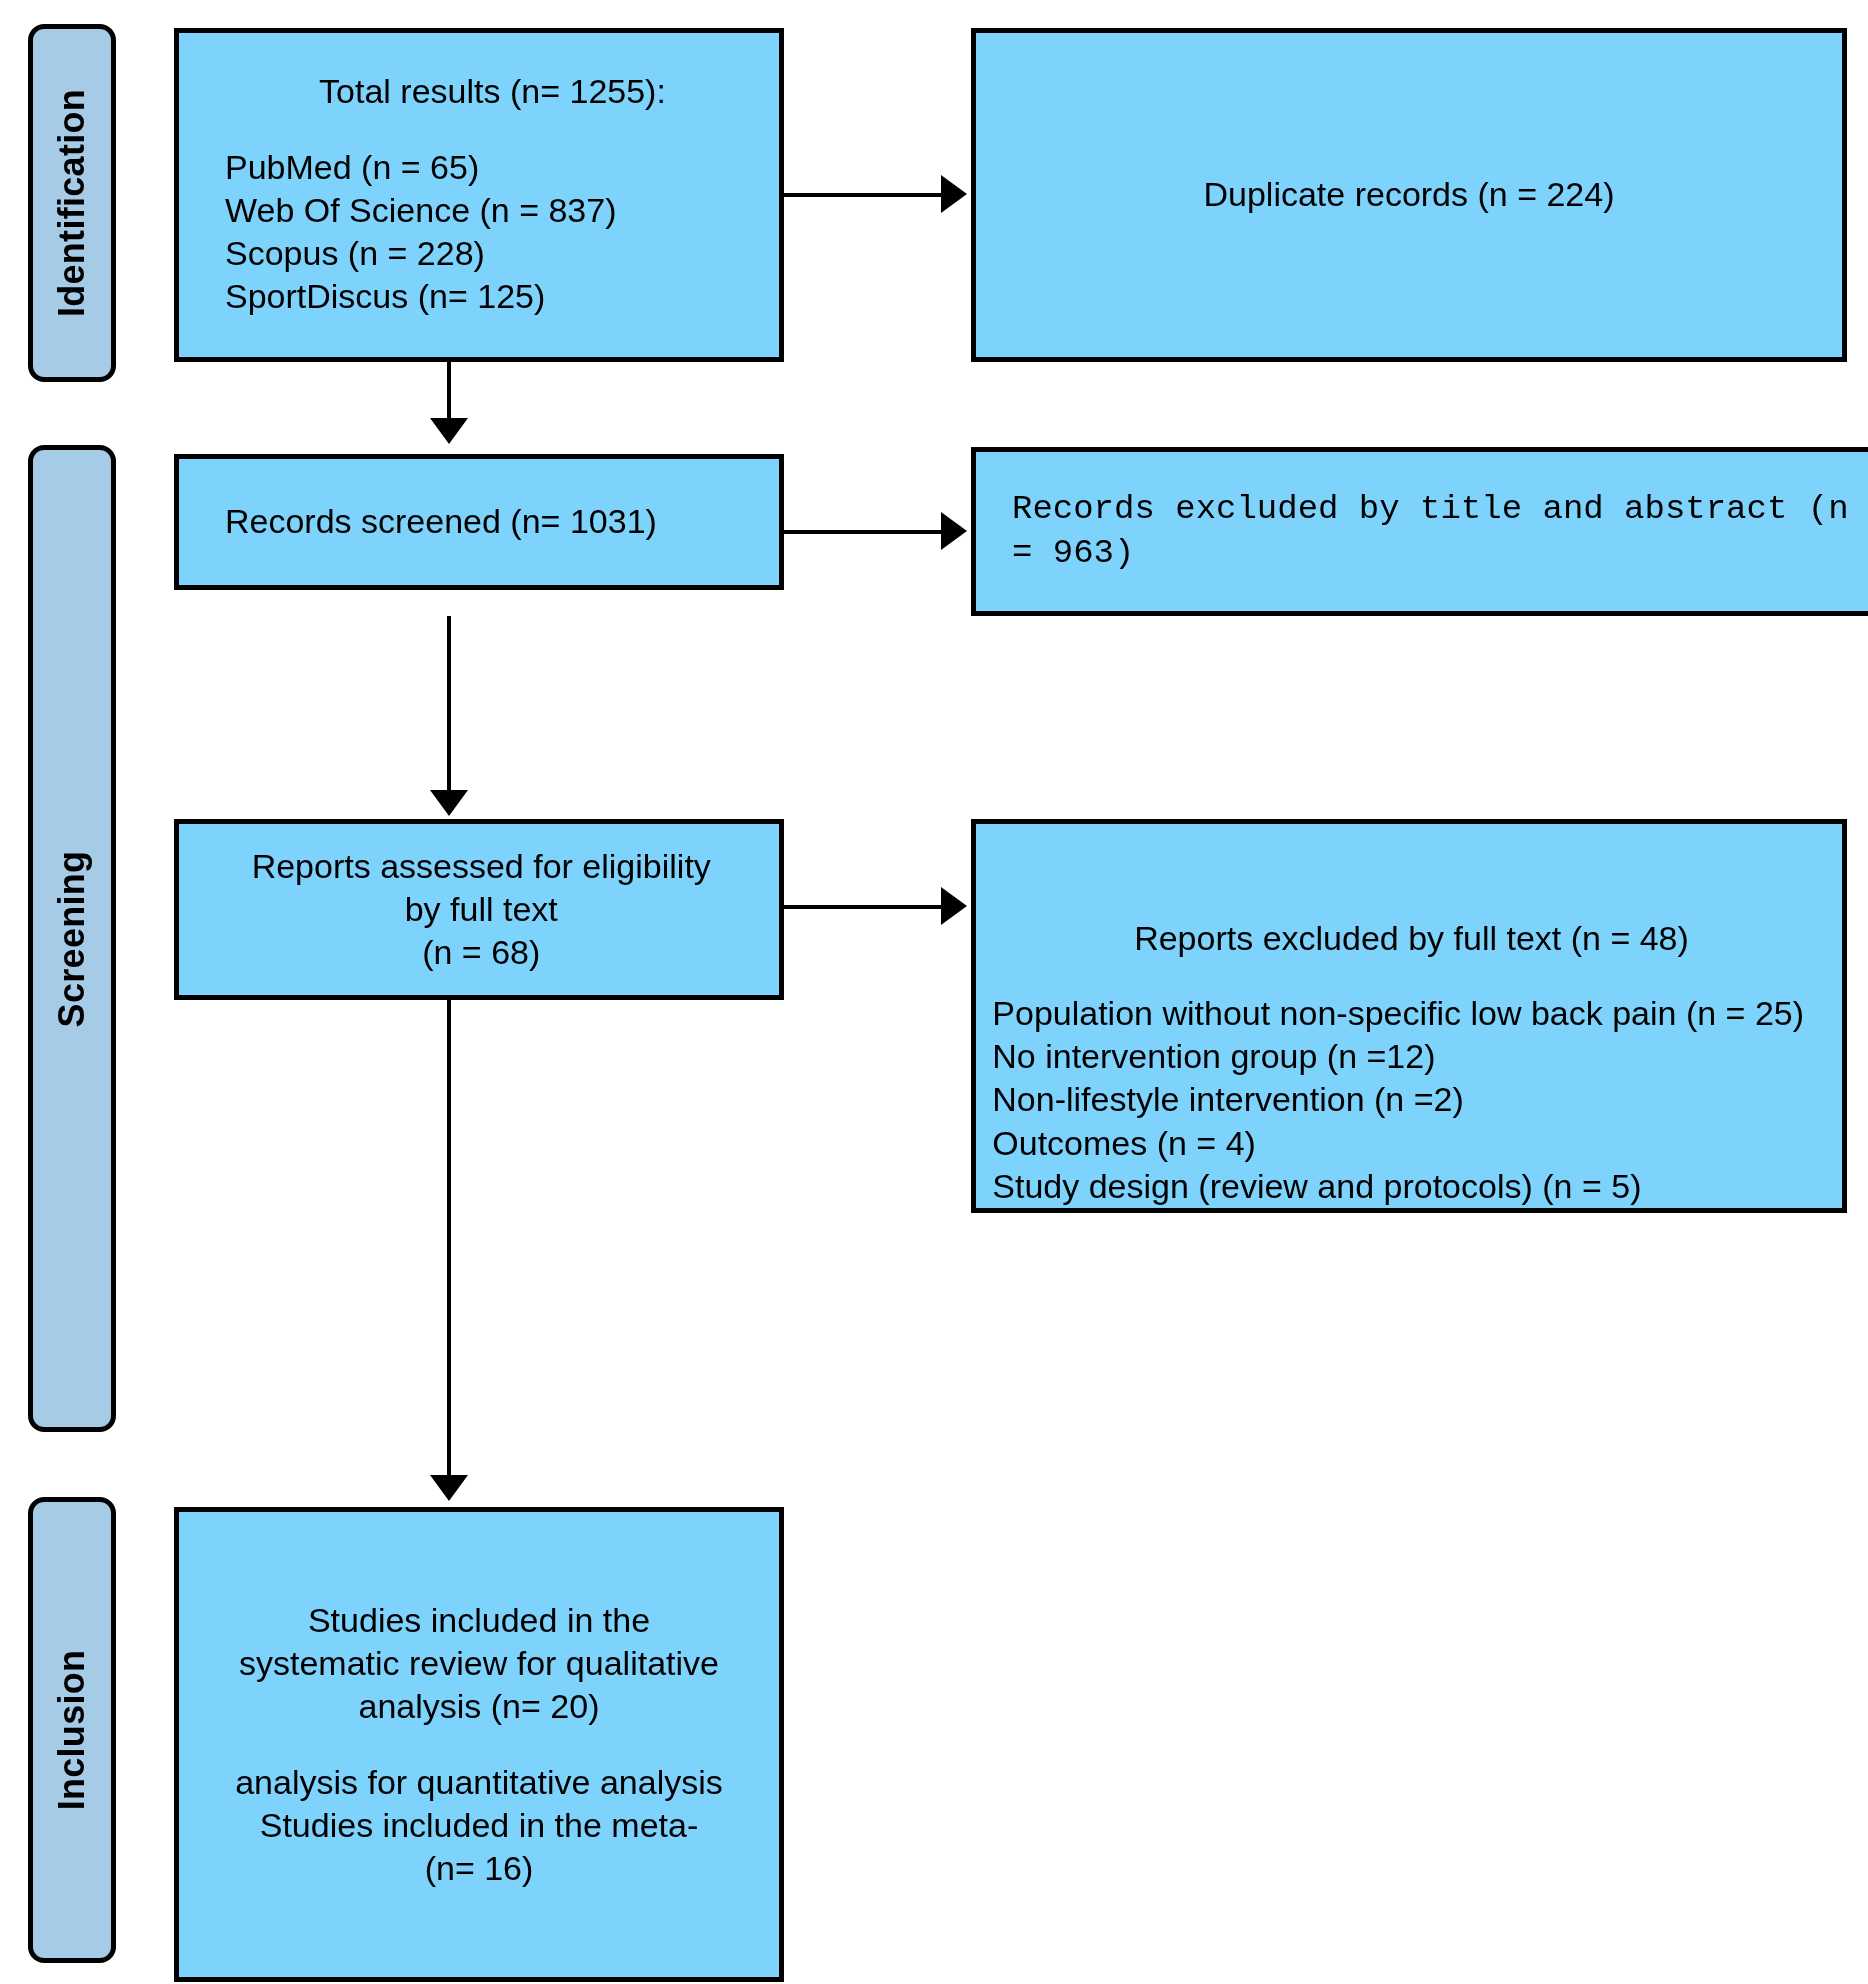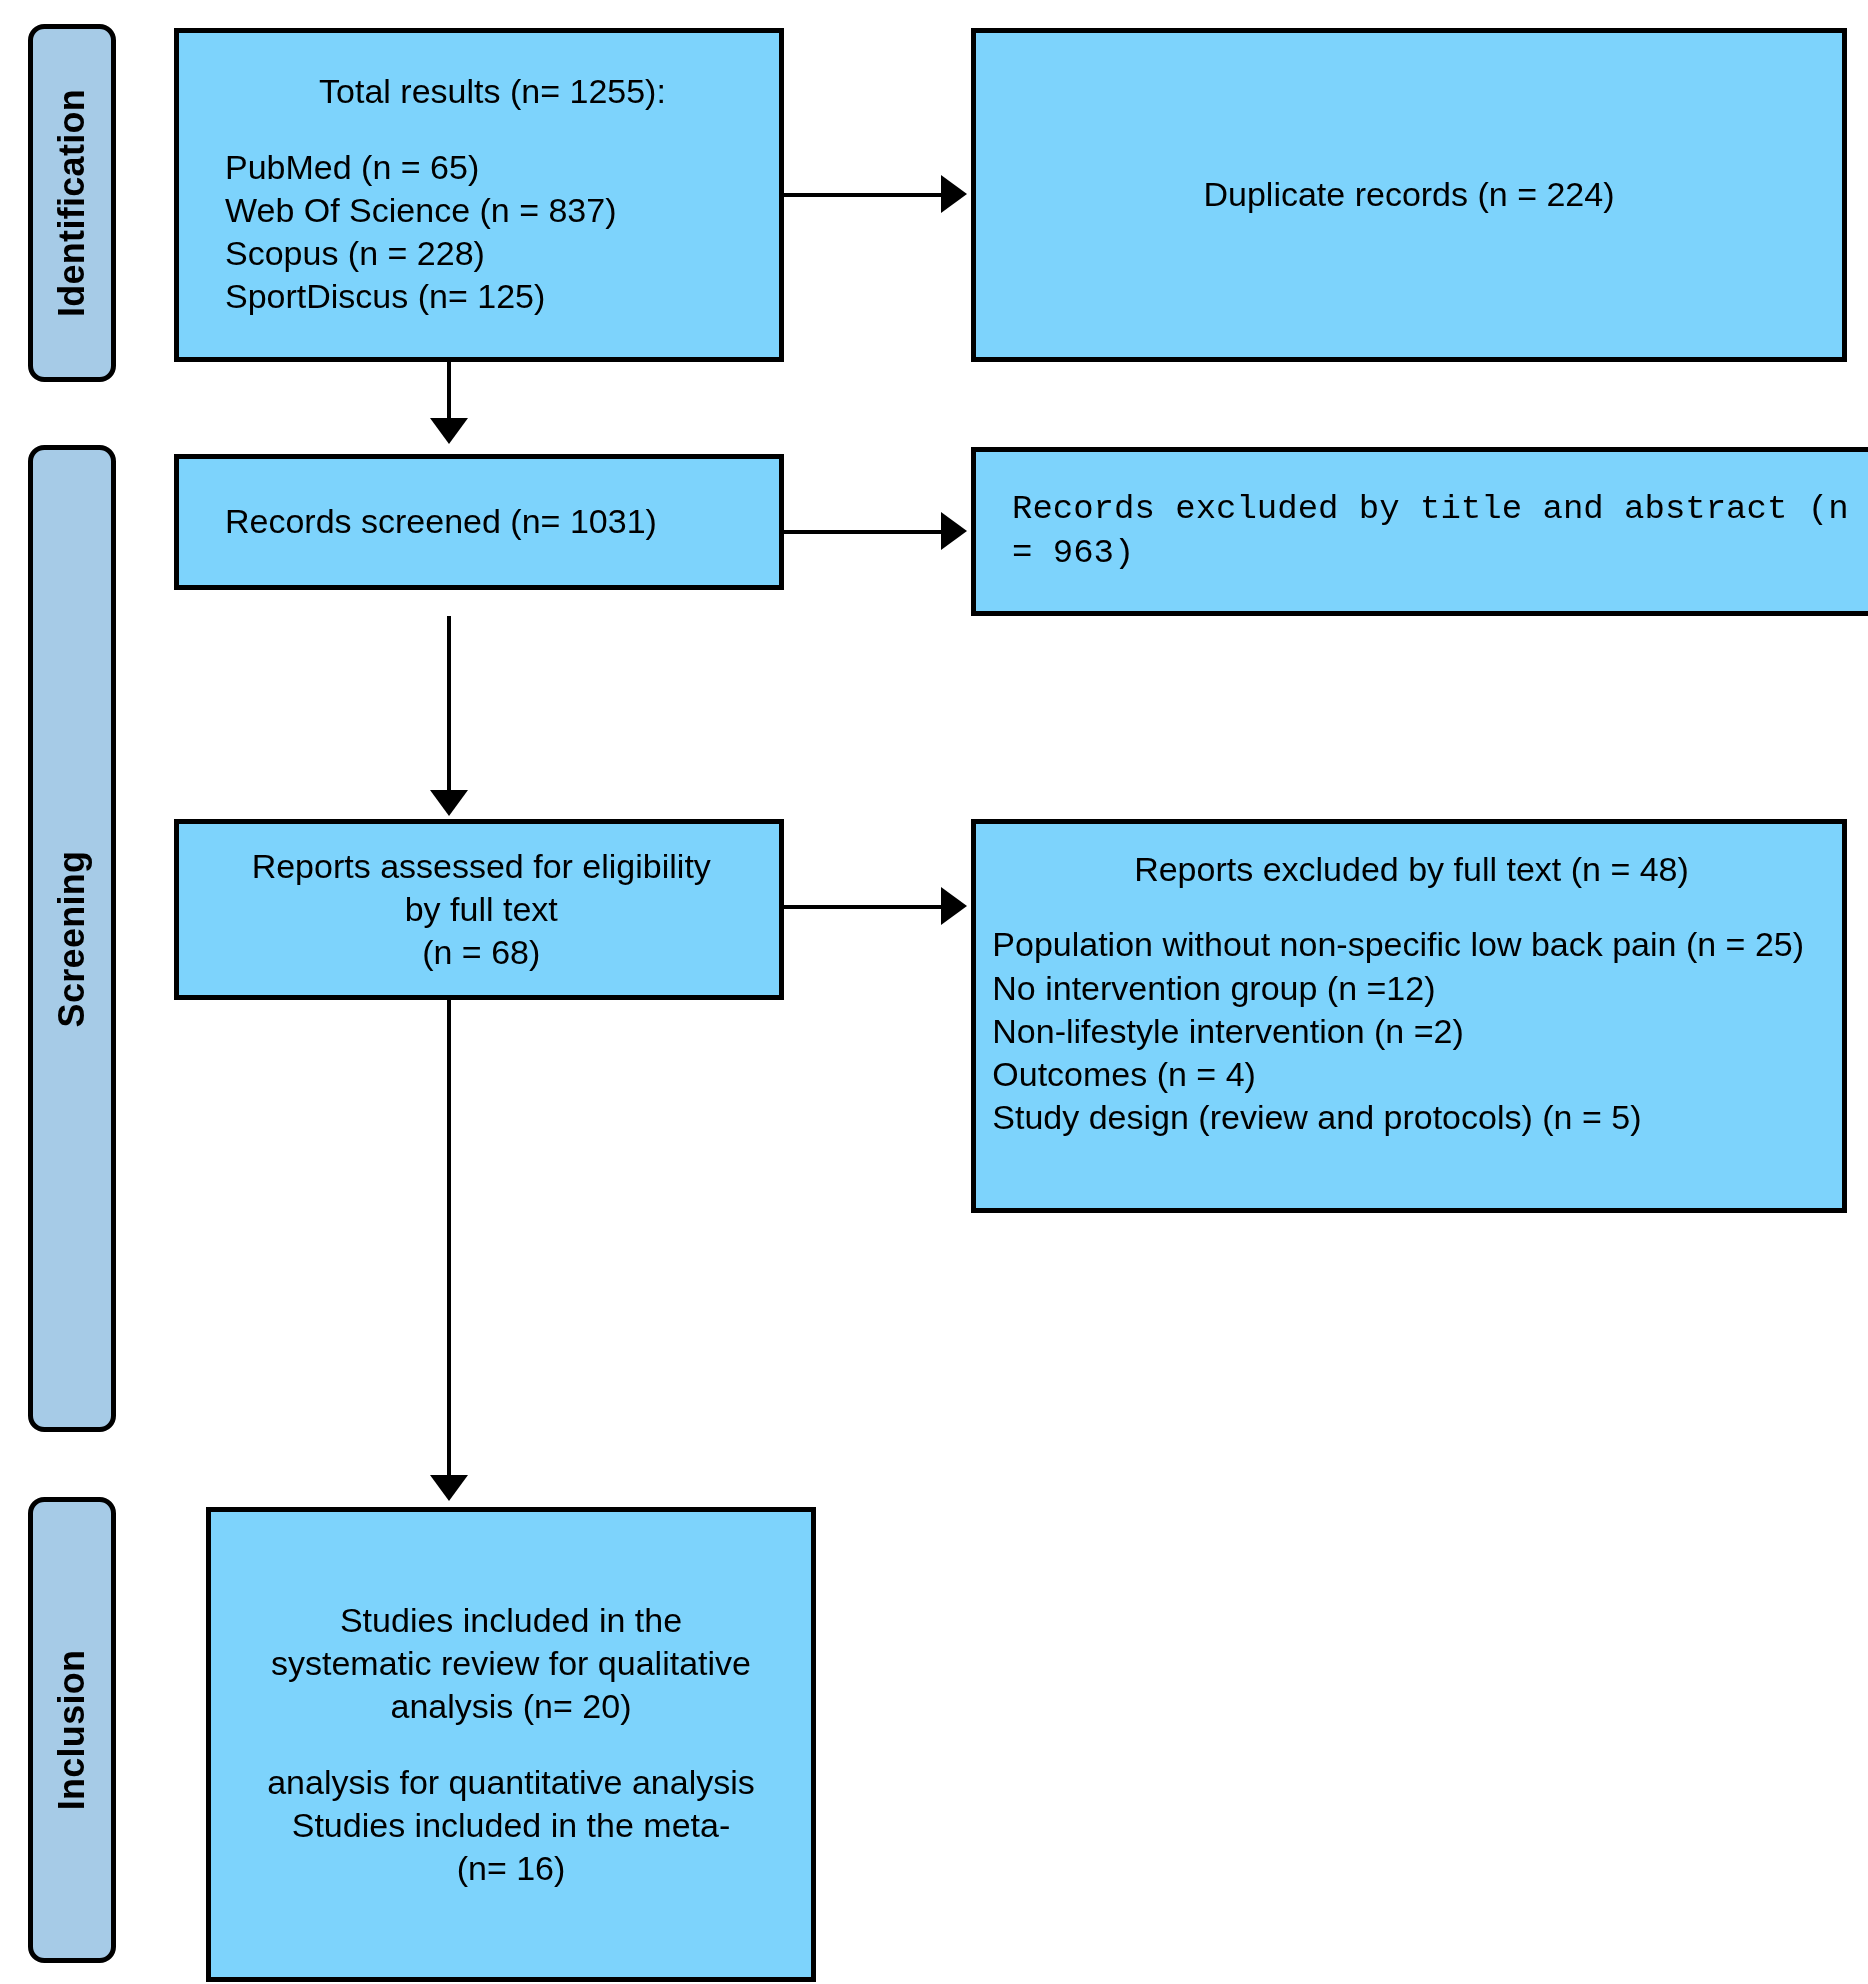--- a/index.html
+++ b/index.html
@@ -145,39 +145,39 @@
   <div class="arrow-down" style="left:430px;top:790px;"></div>
 
   <div class="flow-box" style="left:174px;top:819px;width:610px;height:181px;">
     <div class="lines" style="padding-left:17px;padding-right:12.5px;">
       <span class="tline center-text">Reports assessed for eligibility</span>
       <span class="tline center-text">by full text</span>
       <span class="tline center-text">(n = 68)</span>
     </div>
   </div>
 
-  <div class="flow-box" style="left:971px;top:819px;width:876px;height:394px;justify-content:flex-start;">
+  <div class="flow-box" style="left:971px;top:819px;width:876px;height:394px;justify-content:flex-end;">
     <div class="lines" style="padding-left:16.3px;padding-right:11.3px;padding-top:24px;">
       <span class="tline center-text">Reports excluded by full text (n = 48)</span>
       <span class="spacer-line"></span>
       <span class="tline left-text">Population without non-specific low back pain (n = 25)</span>
       <span class="tline left-text">No intervention group (n =12)</span>
       <span class="tline left-text">Non-lifestyle intervention (n =2)</span>
       <span class="tline left-text">Outcomes (n = 4)</span>
       <span class="tline left-text">Study design (review and protocols) (n = 5)</span>
     </div>
   </div>
 
   <div class="h-line" style="left:784px;top:905px;width:161px;"></div>
   <div class="arrow-right" style="left:941px;top:887px;"></div>
 
   <div class="v-line" style="left:447px;top:1000px;width:4.4px;height:478px;"></div>
   <div class="arrow-down" style="left:430px;top:1475px;"></div>
 
-  <div class="flow-box" style="left:174px;top:1507px;width:610px;height:475px;margin-left:32px;">
+  <div class="flow-box" style="left:174px;top:1507px;width:610px;height:475px;">
     <div class="lines" style="padding-left:12.5px;padding-right:12.5px;">
       <span class="tline center-text">Studies included in the</span>
       <span class="tline center-text">systematic review for qualitative</span>
       <span class="tline center-text">analysis (n= 20)</span>
       <span class="spacer-line"></span>
       <span class="tline center-text">analysis for quantitative analysis</span>
       <span class="tline center-text">Studies included in the meta-</span>
       <span class="tline center-text">(n= 16)</span>
     </div>
   </div>

